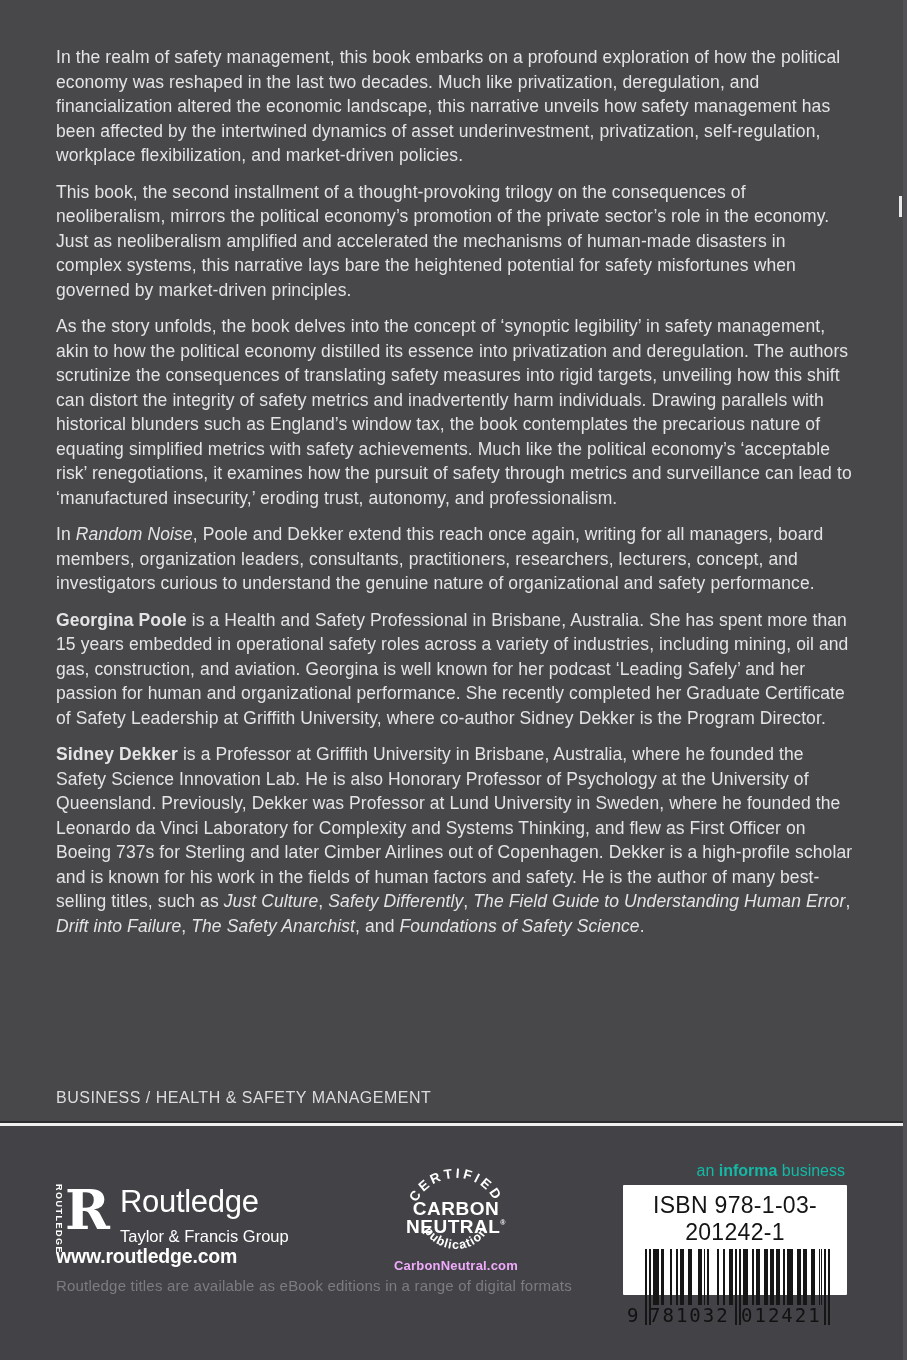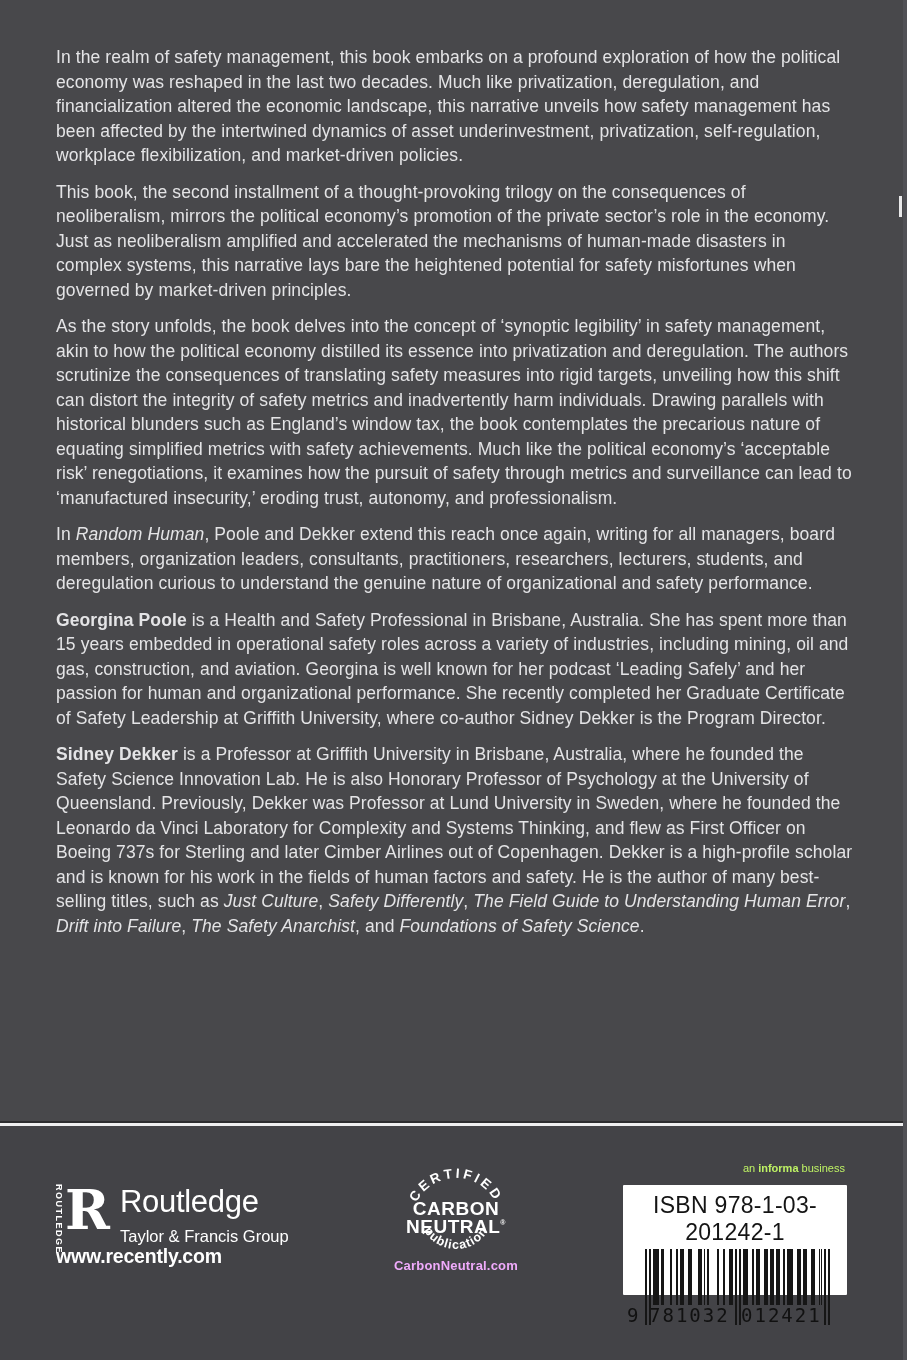--- a/index.html
+++ b/index.html
@@ -40,21 +40,21 @@
   .tf-site{position:absolute;left:56px;top:119px;color:#ffffff;font-weight:bold;font-size:19.5px;letter-spacing:-0.2px;}
   .ebook-note{position:absolute;left:56px;top:151px;color:#7c7c81;font-size:15px;letter-spacing:0.2px;}
   
   .badge{position:absolute;left:388px;top:40px;width:136px;height:96px;}
   .badge text{fill:#ffffff;font-family:"Liberation Sans", sans-serif;font-weight:bold;}
   .badge-url{
     position:absolute;left:384px;top:132px;width:144px;text-align:center;
     color:#f0abfc;font-weight:bold;font-size:13px;letter-spacing:0.2px;
   }
   
-  .informa{position:absolute;right:62px;top:36px;color:#bef264;font-size:11px;margin-left:42px;}
+  .informa{position:absolute;right:62px;top:36px;color:#14b8a6;font-size:16px;margin-left:42px;}
   .informa .b{font-weight:bold;}
   .isbn-box{
     position:absolute;left:623px;top:59px;width:224px;height:110px;background:#ffffff;
     border-radius:1px;
   }
   .isbn-label{
     margin-top:7px;text-align:center;color:#141414;
     font-size:23px;letter-spacing:0.3px;
   }
   .barcode{position:relative;width:186px;height:76px;margin:3px 0 0 22px;}
@@ -72,40 +72,42 @@
 </style>
 </head>
 <body>
 
 <div class="cover">
 
   <div class="synopsis">
       <p class="para"><span>In the realm of safety management, this book embarks on a profound exploration of how the political economy was reshaped in the last two decades. Much like privatization, deregulation, and financialization altered the economic landscape, this narrative unveils how safety management has been affected by the intertwined dynamics of asset underinvestment, privatization, self-regulation, workplace flexibilization, and market-driven policies.</span></p>
       <p class="para"><span>This book, the second installment of a thought-provoking trilogy on the consequences of neoliberalism, mirrors the political economy’s promotion of the private sector’s role in the economy. Just as neoliberalism amplified and accelerated the mechanisms of human-made disasters in complex systems, this narrative lays bare the heightened potential for safety misfortunes when governed by market-driven principles.</span></p>
       <p class="para"><span>As the story unfolds, the book delves into the concept of ‘synoptic legibility’ in safety management, akin to how the political economy distilled its essence into privatization and deregulation. The authors scrutinize the consequences of translating safety measures into rigid targets, unveiling how this shift can distort the integrity of safety metrics and inadvertently harm individuals. Drawing parallels with historical blunders such as England’s window tax, the book contemplates the precarious nature of equating simplified metrics with safety achievements. Much like the political economy’s ‘acceptable risk’ renegotiations, it examines how the pursuit of safety through metrics and surveillance can lead to ‘manufactured insecurity,’ eroding trust, autonomy, and professionalism.</span></p>
-      <p class="para"><span>In </span><span class="i">Random Human</span><span>, Poole and Dekker extend this reach once again, writing for all managers, board members, organization leaders, consultants, practitioners, researchers, lecturers, students, and deregulation curious to understand the genuine nature of organizational and safety performance.</span></p>
+      <p class="para"><span>In </span><span class="i">Random Noise</span><span>, Poole and Dekker extend this reach once again, writing for all managers, board members, organization leaders, consultants, practitioners, researchers, lecturers, concept, and investigators curious to understand the genuine nature of organizational and safety performance.</span></p>
       <p class="para"><span class="b">Georgina Poole</span><span> is a Health and Safety Professional in Brisbane, Australia. She has spent more than 15 years embedded in operational safety roles across a variety of industries, including mining, oil and gas, construction, and aviation. Georgina is well known for her podcast ‘Leading Safely’ and her passion for human and organizational performance. She recently completed her Graduate Certificate of Safety Leadership at Griffith University, where co-author Sidney Dekker is the Program Director.</span></p>
       <p class="para"><span class="b">Sidney Dekker</span><span> is a Professor at Griffith University in Brisbane, Australia, where he founded the Safety Science Innovation Lab. He is also Honorary Professor of Psychology at the University of Queensland. Previously, Dekker was Professor at Lund University in Sweden, where he founded the Leonardo da Vinci Laboratory for Complexity and Systems Thinking, and flew as First Officer on Boeing 737s for Sterling and later Cimber Airlines out of Copenhagen. Dekker is a high-profile scholar and is known for his work in the fields of human factors and safety. He is the author of many best-selling titles, such as </span><span class="i">Just Culture</span><span>, </span><span class="i">Safety Differently</span><span>, </span><span class="i">The Field Guide to Understanding Human Error</span><span>, </span><span class="i">Drift into Failure</span><span>, </span><span class="i">The Safety Anarchist</span><span>, and </span><span class="i">Foundations of Safety Science</span><span>.</span></p>
     </div>
 
+  <div class="category">BUSINESS / HEALTH &amp; SAFETY MANAGEMENT</div>
 
   <div class="divider-dark"></div>
   <div class="divider-white"></div>
 
   <div class="bottom">
 
     <div class="tf-logo">
       <span class="tf-vertical">ROUTLEDGE</span>
       <span class="tf-r">R</span>
     </div>
     <div class="tf-wordmark">
       <div class="tf-name">Routledge</div>
       <div class="tf-group">Taylor &amp; Francis Group</div>
     </div>
-    <div class="tf-site">www.recently.com</div>
+    <div class="tf-site">www.routledge.com</div>
+    <div class="ebook-note">Routledge titles are available as eBook editions in a range of digital formats</div>
 
     <svg class="badge" viewBox="0 0 136 96">
       <defs>
         <path id="arcTop" d="M 24,56 A 44,44 0 0 1 112,56"></path>
         <path id="arcBottom" d="M 31,46 A 37,37 0 0 0 105,46"></path>
       </defs>
       <text font-size="13.5" letter-spacing="3">
         <textPath href="#arcTop" startOffset="50%" text-anchor="middle">CERTIFIED</textPath>
       </text>
       <text x="68" y="49" text-anchor="middle" font-size="19" letter-spacing="0.5">CARBON</text>

